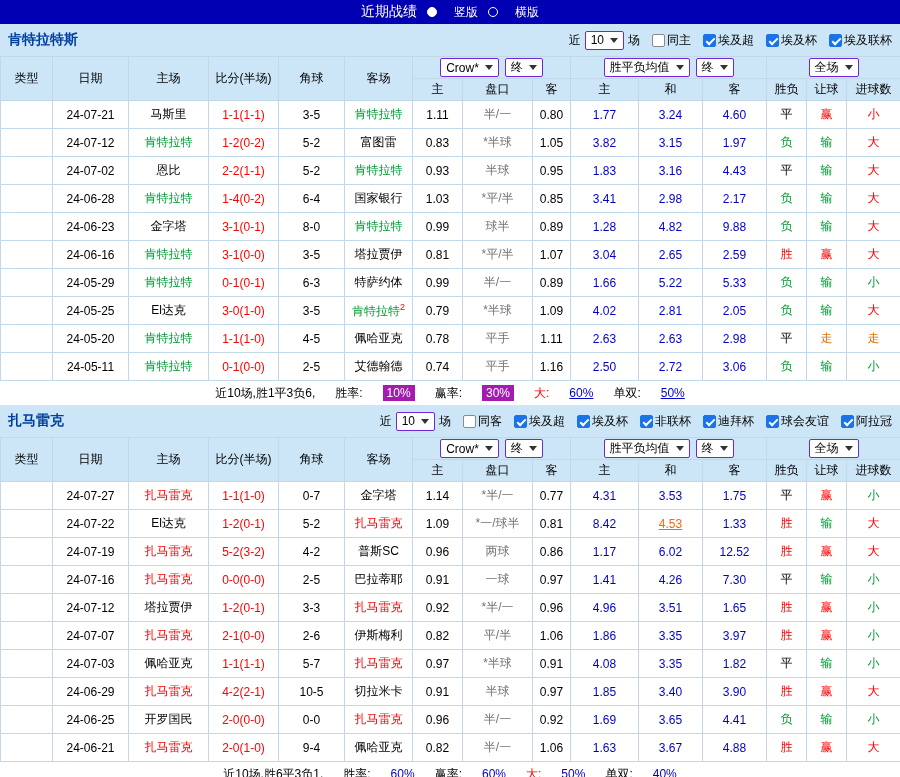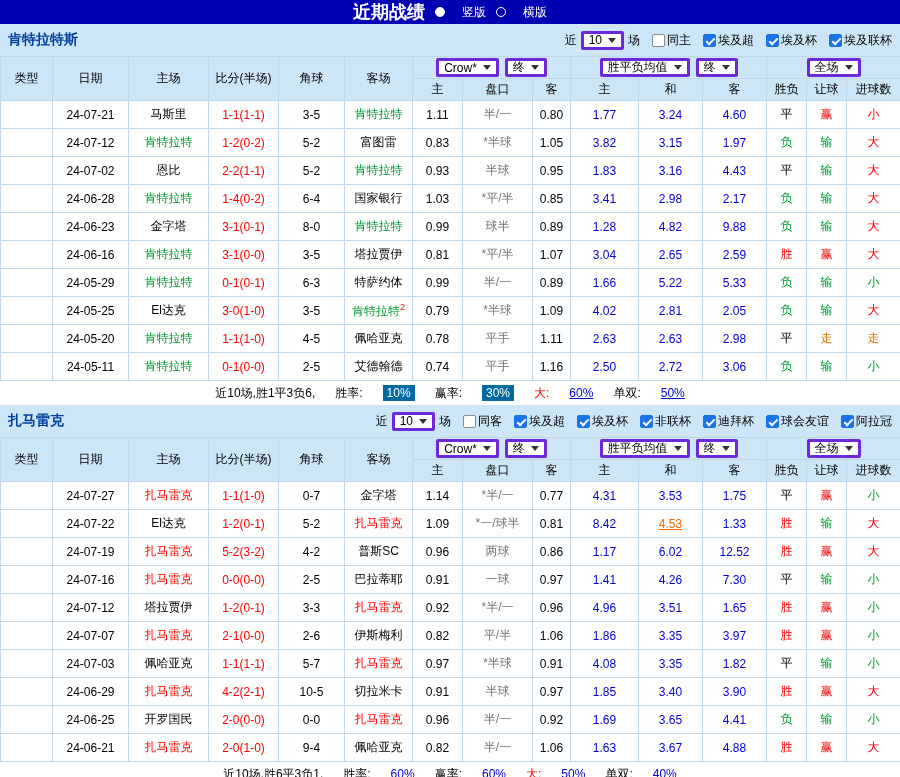--- a/index.html
+++ b/index.html
@@ -1,27 +1,27 @@
 <!DOCTYPE html>
 <html><head>
 <meta charset="utf-8">
 <style>
   *{box-sizing:border-box;}
   html,body{margin:0;padding:0;}
   body{width:900px;font-family:"Liberation Sans","DejaVu Sans",sans-serif;font-size:12px;color:#000;background:#fff;}
   .topbar{height:24px;background:#0101b3;color:#fff;display:flex;align-items:center;justify-content:center;gap:10px;}
-  .topbar-title{font-weight:bold;font-size:18px;}
+  .topbar-title{font-weight:normal;font-size:14px;}
   .radio-opt{display:inline-flex;align-items:center;gap:17px;cursor:pointer;}
   .radio{width:10px;height:10px;border:1px solid #fff;border-radius:50%;display:inline-block;}
   .radio.checked{background:#fff;}
   .section-bar{height:32px;background:#cde6f7;display:flex;align-items:center;justify-content:space-between;padding:0 8px;}
   .team-name{color:#003f9e;font-weight:bold;font-size:14px;}
   .filters{display:flex;align-items:center;gap:4px;white-space:nowrap;}
   .filters .chk{display:inline-flex;align-items:center;gap:2px;cursor:pointer;margin-left:8px;}
-  .select-box{display:inline-flex;align-items:center;gap:6px;border:3px solid #6d28d9;background:#fff;border-radius:2px;padding:1px 5px;height:19px;font-size:12px;cursor:pointer;}
+  .select-box{display:inline-flex;align-items:center;gap:6px;border:1px solid #6d28d9;background:#fff;border-radius:2px;padding:1px 5px;height:19px;font-size:12px;cursor:pointer;}
   .sel-arrow{width:0;height:0;border-left:4px solid transparent;border-right:4px solid transparent;border-top:5px solid #333;display:inline-block;}
   .checkbox{width:13px;height:13px;border:1px solid #8a8a8a;border-radius:2px;background:#fff;display:inline-block;position:relative;flex:none;}
   .checkbox.checked{background:#1a73e8;border-color:#1a73e8;}
   .checkbox.checked::after{content:"";position:absolute;left:4px;top:1px;width:3px;height:7px;border:solid #fff;border-width:0 2px 2px 0;transform:rotate(45deg);}
   table.matches{border-collapse:collapse;table-layout:fixed;width:900px;}
   .matches th,.matches td{border:1px solid #c2d8e8;text-align:center;padding:0 1px;overflow:hidden;white-space:nowrap;}
   .matches thead th{background:#cde6f7;font-weight:normal;height:22px;}
   .matches tbody td{height:28px;background:#fff;}
   .sel-row{display:flex;justify-content:center;align-items:center;gap:6px;}
   .td-league{color:#fff;}
@@ -32,21 +32,21 @@
   .td-score{color:#ff0000;}
   .td-handicap{color:#737373;}
   .td-eu{color:#0000cc;}
   .changed{color:#ff6600;text-decoration:underline;}
   .c-red{color:#ff0000;}
   .c-green{color:#009933;}
   .c-black{color:#000;}
   .c-orange{color:#e07000;}
   sup.away-sup{color:#ff0000;font-size:9px;}
   .footer{height:24px;display:flex;align-items:center;justify-content:center;gap:20px;}
-  .f-badge{background:#0369a1;color:#fff;padding:1px 4px;}
+  .f-badge{background:#a21caf;color:#fff;padding:1px 4px;}
   .f-red{color:#ff0000;}
   .f-blue{color:#0000cc;text-decoration:underline;}
 </style>
 </head>
 <body>
 
 <div class="topbar">
   <span class="topbar-title">近期战绩</span>
   <label class="radio-opt">
     <span class="radio checked"></span>

